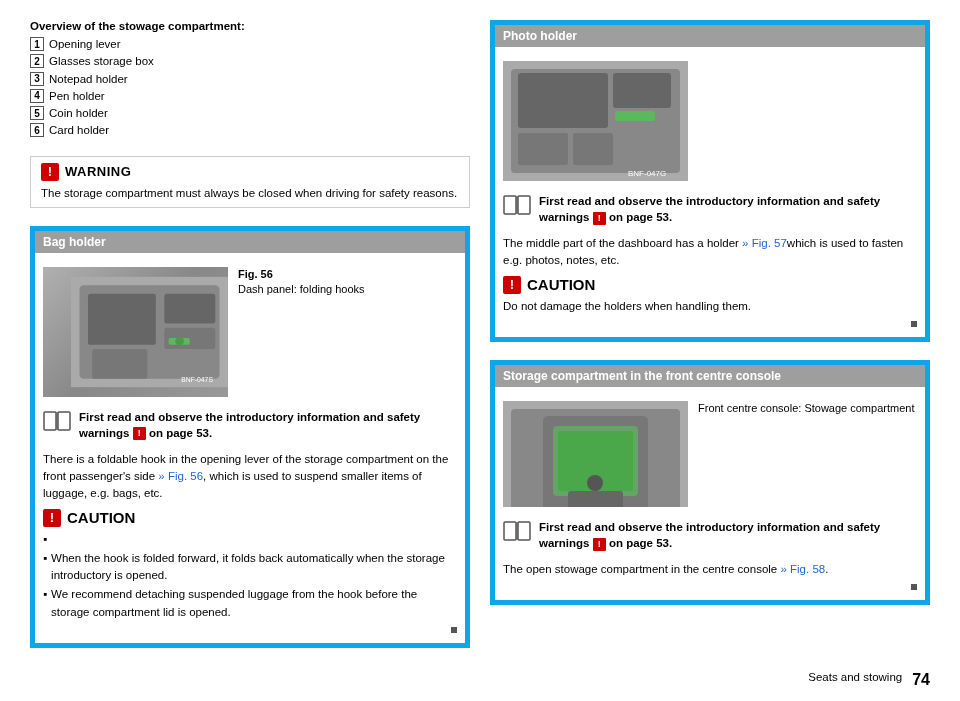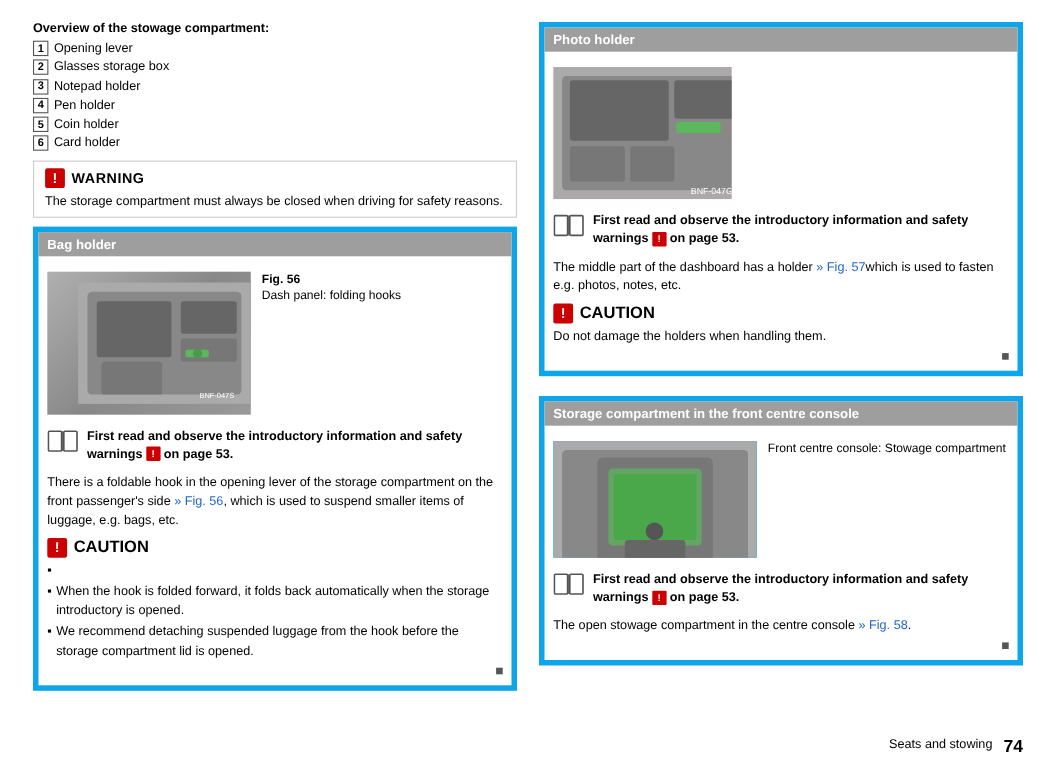--- a/index.html
+++ b/index.html
@@ -16,20 +16,21 @@
       display: flex;
       width: 960px;
       min-height: 701px;
       padding: 20px 30px 20px 30px;
       gap: 20px;
     }
     .left-column {
       flex: 1;
       display: flex;
       flex-direction: column;
+      gap: 10px;
     }
     .right-column {
       flex: 1;
       display: flex;
       flex-direction: column;
       gap: 10px;
     }
     .overview-section {
       margin-bottom: 6px;
     }
@@ -347,21 +348,21 @@
   </div>
 
   <div class="right-column">
 
     <div class="section-box">
       <div class="section-header">Photo holder</div>
       <div class="section-content">
 
         <div class="figure-row">
           <div class="figure-image">
-            <div class="figure-placeholder" style="width:162px;height:120px;position:relative;background:#fca5a5;">
+            <div class="figure-placeholder" style="width:185px;height:120px;position:relative;background:#fca5a5;">
               <svg width="185" height="120" viewBox="0 0 185 120">
                 <rect width="185" height="120" fill="#aaa"></rect>
                 <rect x="8" y="8" width="169" height="104" rx="4" fill="#888"></rect>
                 <rect x="15" y="12" width="90" height="55" rx="3" fill="#666"></rect>
                 <rect x="110" y="12" width="58" height="35" rx="3" fill="#666"></rect>
                 <rect x="15" y="72" width="50" height="32" rx="2" fill="#777"></rect>
                 <rect x="70" y="72" width="40" height="32" rx="2" fill="#777"></rect>
 
                 <rect x="112" y="50" width="40" height="10" rx="2" fill="#5cb85c"></rect>
                 <text x="125" y="115" font-size="8" fill="#fff">BNF-047G</text>

